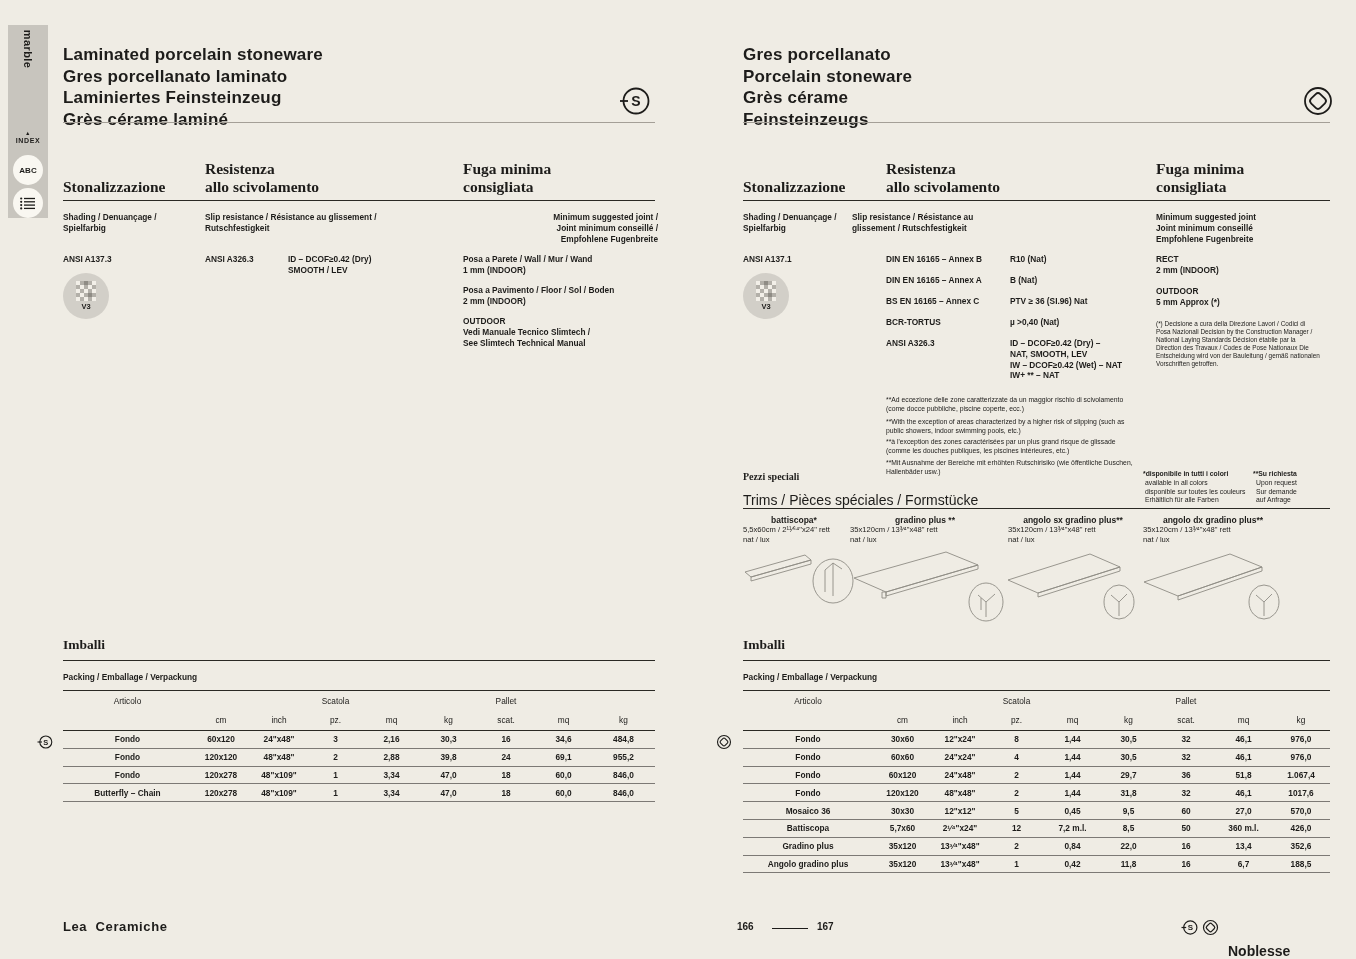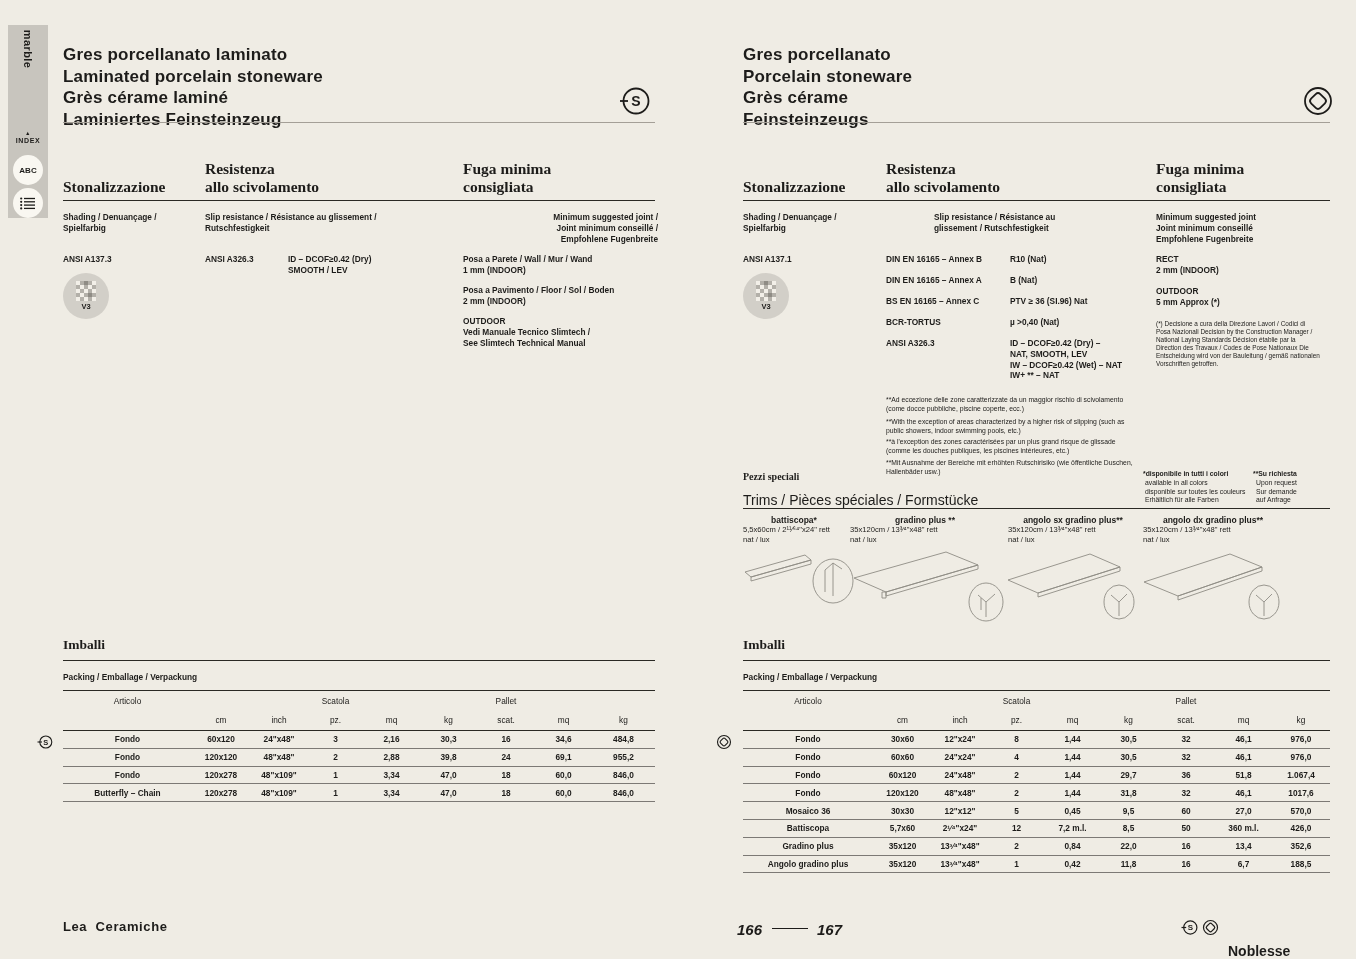--- a/index.html
+++ b/index.html
@@ -37,21 +37,21 @@
   .thead-row{height:19px;font-weight:400;}
   .thead-row.cols{height:20px;border-bottom:1px solid #2a2924;}
   .trow{height:16.8px;border-bottom:1px solid rgba(29,28,26,.55);font-weight:700;}
   .tcell{white-space:nowrap;overflow:visible;}
   .g1{grid-column:1;} .g2{grid-column:2;} .g3{grid-column:3;} .g4{grid-column:4;} .g5{grid-column:5;}
   .g6{grid-column:6;} .g7{grid-column:7;} .g8{grid-column:8;} .g9{grid-column:9;}
   .trim-name{font-size:8.5px;font-weight:700;line-height:10px;text-align:center;}
   .trim-size{font-size:7.6px;line-height:9.6px;font-weight:400;}
   .note-title{font-size:6.8px;line-height:8.6px;font-weight:700;}
   .footer-brand{font-size:13px;font-weight:700;letter-spacing:.6px;white-space:pre;}
-  .pg-num{font-size:15px;font-weight:700;font-style:italic;}
+  .pg-num{font-size:10px;font-weight:700;}
   .collection{font-size:14px;font-weight:700;margin-top:24px;}
   svg{display:block;}
 </style>
 </head>
 <body>
 
 <div class="page">
 
   <div class="side-strip">
     <div class="marble">marble</div>
@@ -76,24 +76,24 @@
           <circle cx="1.2" cy="2.5" r="1.1"></circle>
             <circle cx="1.2" cy="5.8" r="1.1"></circle>
           <circle cx="1.2" cy="9.1" r="1.1"></circle>
             <circle cx="1.2" cy="12.4" r="1.1"></circle>
         </g>
       </svg>
     </span>
   </div>
 
   <div class="abs big-title" style="left:63px;top:44px;">
+    <div>Laminated porcelain stoneware</div>
     <div>Gres porcellanato laminato</div>
-    <div>Laminated porcelain stoneware</div>
+    <div>Laminiertes Feinsteinzeug</div>
     <div>Grès cérame laminé</div>
-    <div>Laminiertes Feinsteinzeug</div>
   </div>
   <div class="icon-box" style="left:619px;top:85px;">
     <svg width="32" height="32" viewBox="0 0 32 32">
       <circle cx="17" cy="16" r="12.5" fill="none" stroke="#1d1c1a" stroke-width="1.8"></circle>
       <line x1="1" y1="16" x2="9" y2="16" stroke="#1d1c1a" stroke-width="1.8"></line>
       <text x="17" y="21" font-size="14" font-weight="bold" text-anchor="middle" fill="#1d1c1a" font-family="Liberation Sans, sans-serif">S</text>
     </svg>
   </div>
   <div class="rule-gray" style="left:63px;top:122px;width:592px;"></div>
 
@@ -251,21 +251,21 @@
     <div>allo scivolamento</div>
   </div>
   <div class="abs serif sec-head" style="left:1156px;top:160px;">
     <div>Fuga minima</div>
     <div>consigliata</div>
   </div>
   <div class="rule" style="left:743px;top:200px;width:587px;"></div>
 
   <div class="abs sub pre" style="left:743px;top:212px;width:135px;">Shading / Denuançage /
 Spielfarbig</div>
-  <div class="abs sub pre" style="left:934px;top:212px;width:240px;">Slip resistance / Résistance au
+  <div class="abs sub pre" style="left:852px;top:212px;width:240px;">Slip resistance / Résistance au
 glissement / Rutschfestigkeit</div>
   <div class="abs sub pre" style="left:1156px;top:212px;width:175px;">Minimum suggested joint
 Joint minimum conseillé
 Empfohlene Fugenbreite</div>
 
   <div class="abs std" style="left:743px;top:254px;">ANSI A137.1</div>
   <div class="v3" style="left:743px;top:273px;">
     <span>
       <svg width="20" height="20" viewBox="0 0 20 20">
         <rect x="0" y="0" width="20" height="20" fill="#f2efe8"></rect>

